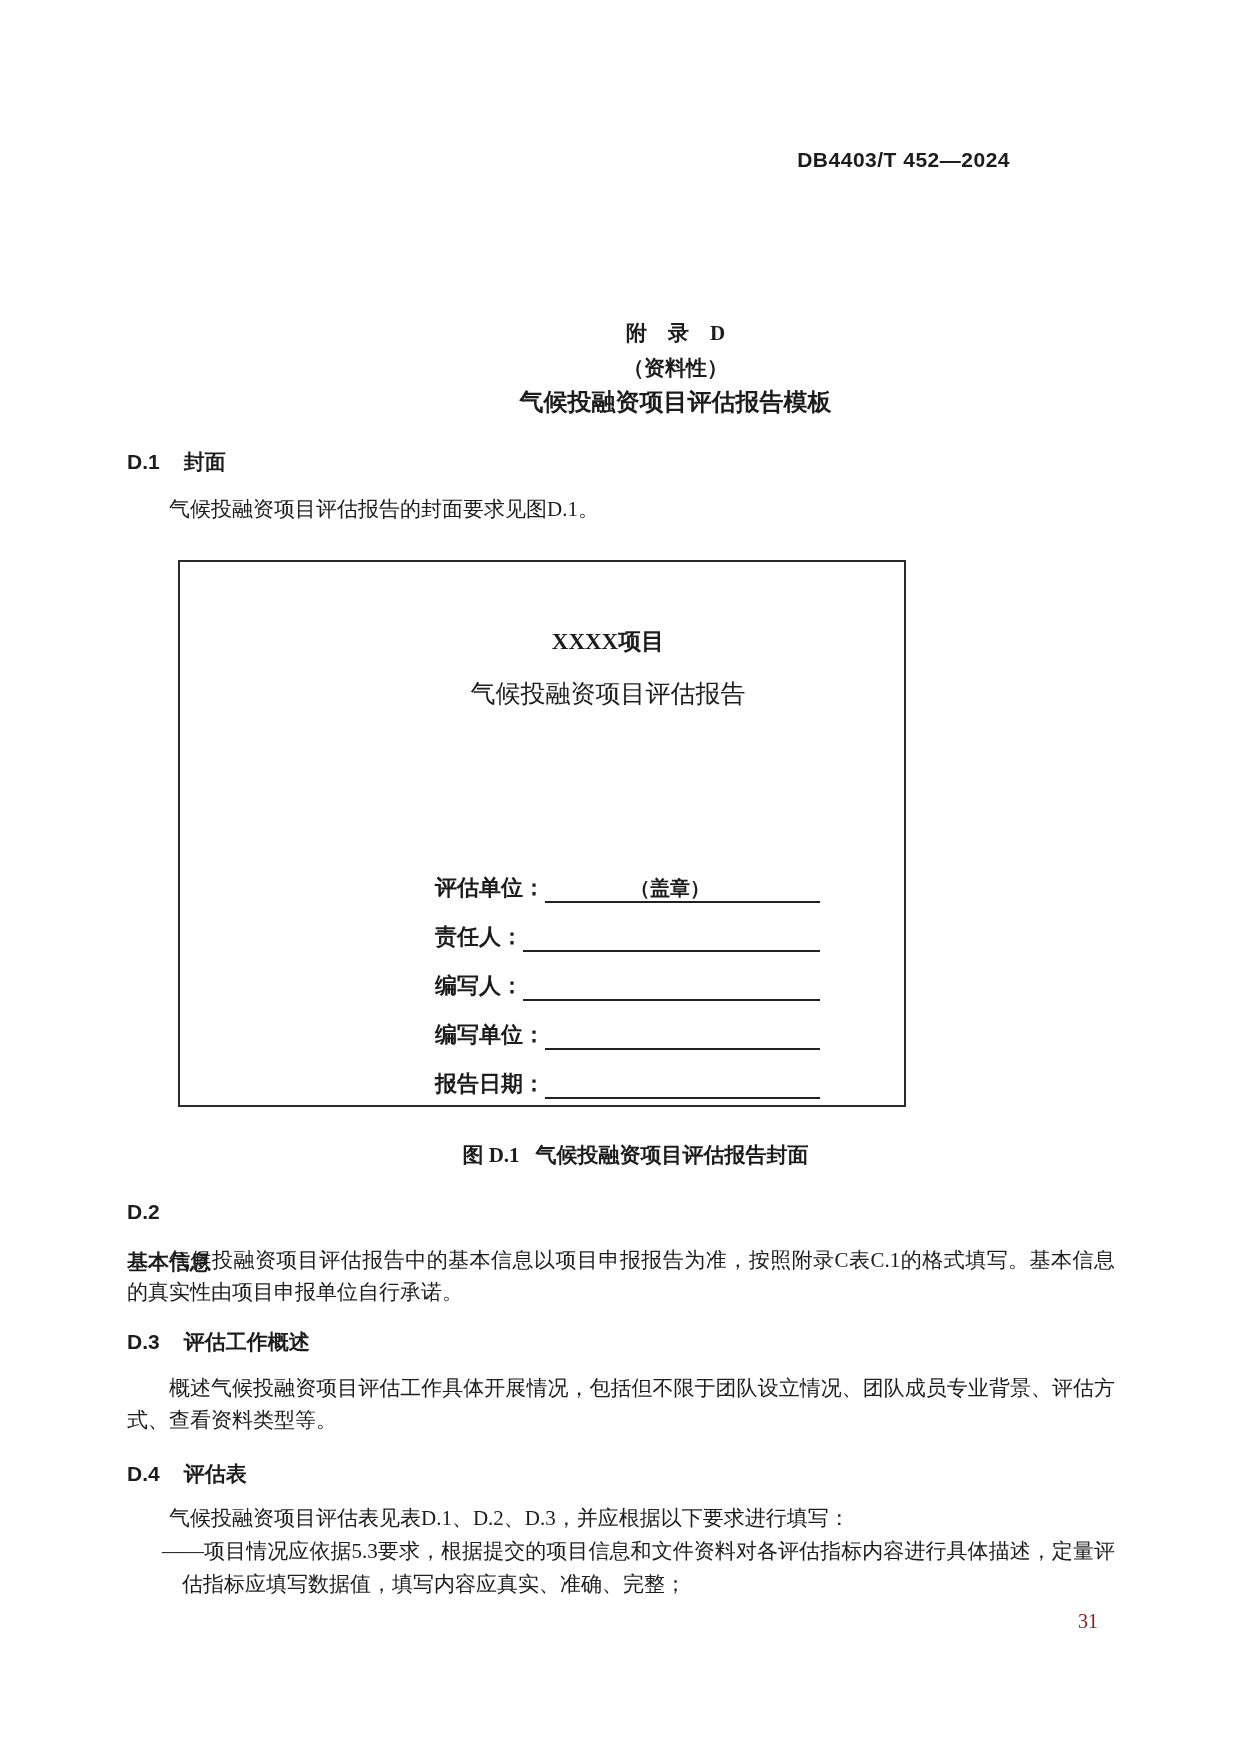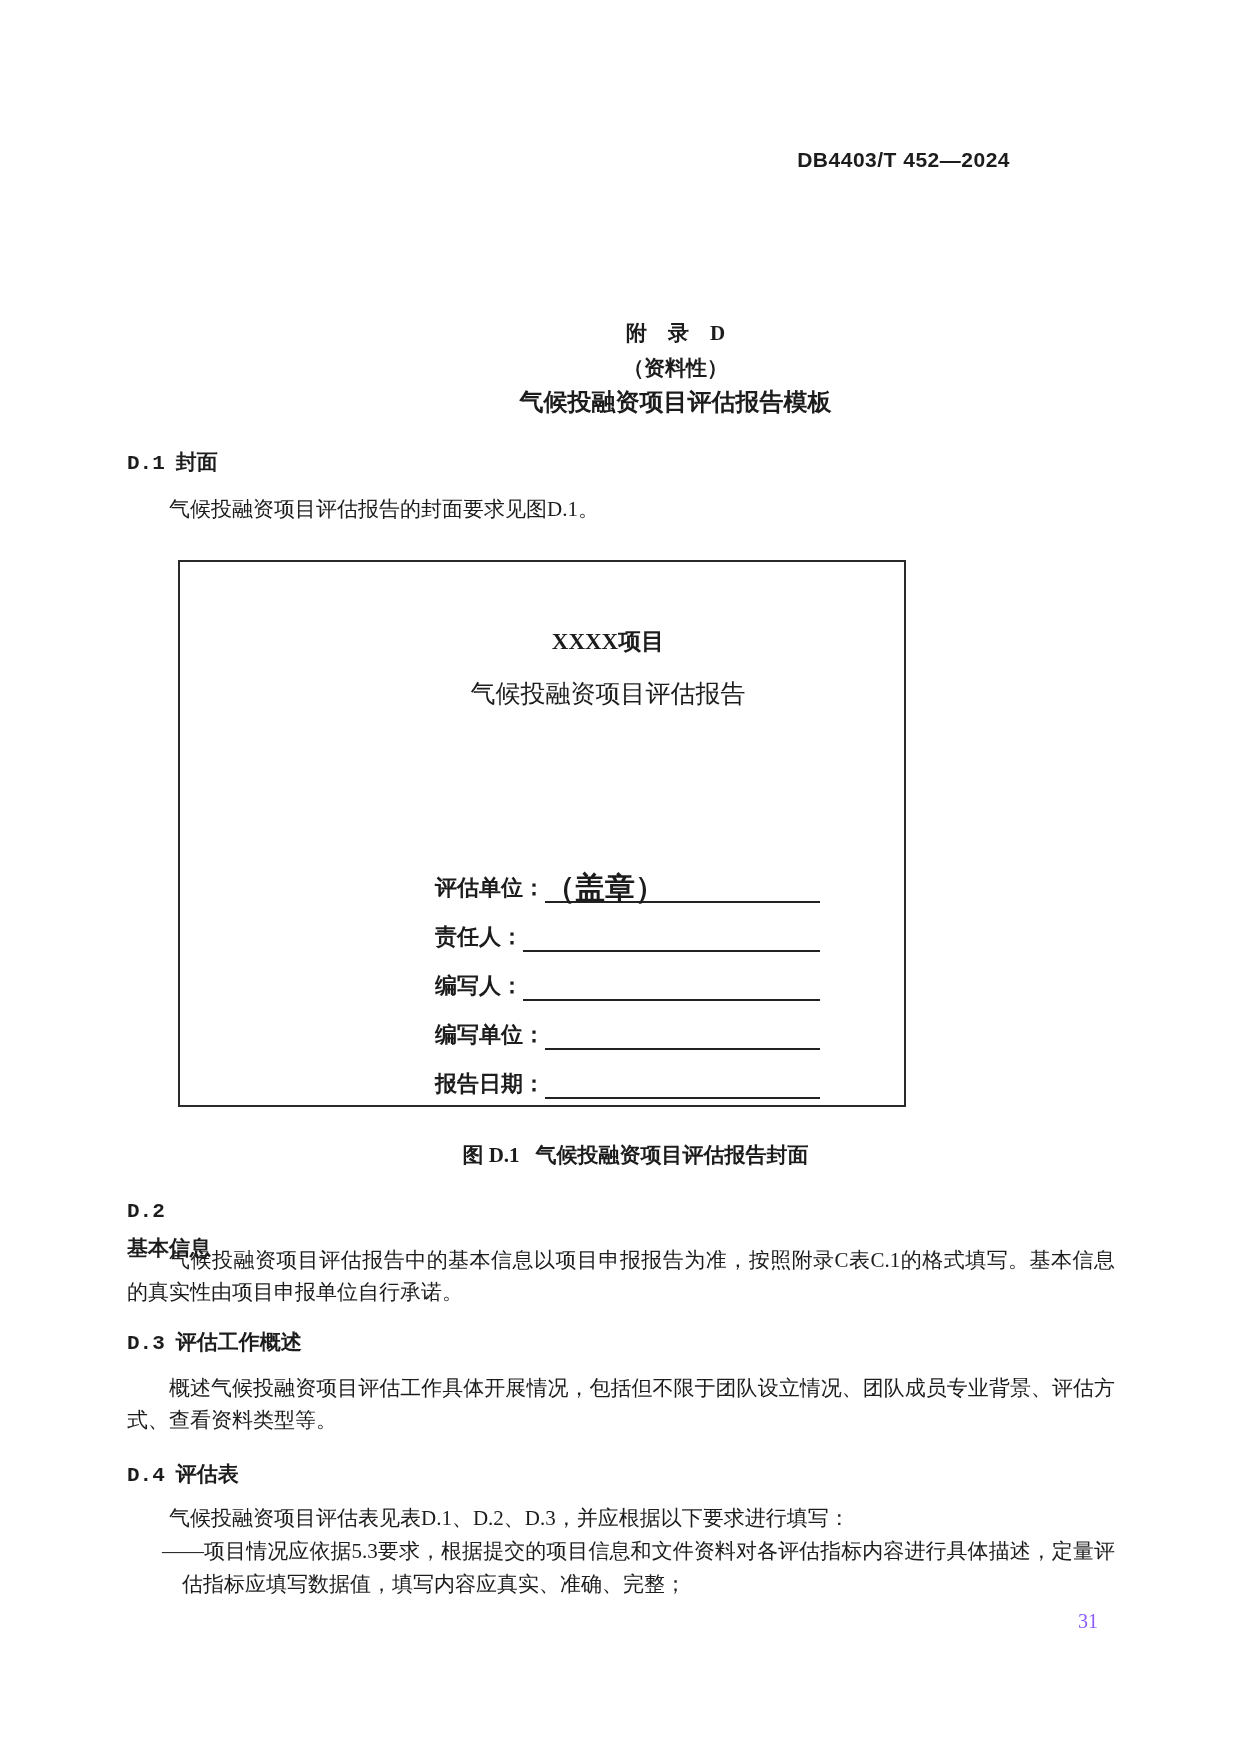--- a/index.html
+++ b/index.html
@@ -19,22 +19,22 @@
   }
 
   
   .title-block{top:316px;left:110px;width:1131px;text-align:center;}
   .title-line1{font-size:21px;font-weight:bold;line-height:35px;}
   .title-line2{font-size:21px;font-weight:bold;line-height:34px;}
   .title-line3{font-size:24px;font-weight:bold;line-height:35px;}
 
   
   .sec-heading{
-    left:127px;display:flex;align-items:baseline;gap:11px;
-    font-family:Liberation Mono, monospace;
+    left:127px;display:flex;align-items:baseline;gap:24px;
+    font-family:Liberation Sans, sans-serif;
     font-size:21px;font-weight:bold;
   }
   
   .para{
     left:127px;width:988px;
     font-size:21px;line-height:32px;text-align:justify;
     text-indent:2em;
   }
 
   
@@ -46,23 +46,23 @@
   .cover-project{font-size:23px;font-weight:bold;line-height:30px;}
   .cover-report{font-size:25px;font-weight:normal;line-height:34px;margin-top:20px;}
 
   .cover-fields{position:absolute;left:255px;top:292px;width:385px;}
   .field-row{display:flex;align-items:flex-end;height:49px;}
   .field-label{
     font-size:22px;font-weight:bold;white-space:nowrap;line-height:30px;
   }
   .field-line{
     flex:1;border-bottom:2px solid #222222;height:32px;
-    display:flex;align-items:flex-end;justify-content:flex-start;
+    display:flex;align-items:flex-end;justify-content:center;
     padding-right:25px;box-sizing:border-box;
-    font-size:30px;font-weight:bold;line-height:26px;
+    font-size:20px;font-weight:bold;line-height:26px;
   }
 
   
   .fig-caption{
     top:1141px;left:30px;width:1211px;text-align:center;
     font-size:21px;font-weight:bold;
     font-family:"Liberation Sans","DejaVu Sans",sans-serif;
   }
   .fig-caption .cap-prefix{margin-right:16px;font-family:Liberation Serif, serif;}
 
@@ -70,21 +70,21 @@
   .dash-item{
     left:127px;width:988px;
     font-size:21px;line-height:33px;text-align:justify;
     padding-left:55px;text-indent:-20px;box-sizing:border-box;
   }
 
   
   .page-number{
     top:1610px;left:1078px;
     font-size:20px;
-    color:#8b5cf6;
+    color:#7f1d1d;
   }
 </style>
 </head>
 <body>
 
 <div class="abs std-number">DB4403/T 452—2024</div>
 
 <div class="abs title-block">
   <div class="title-line1">附　录　D</div>
   <div class="title-line2">（资料性）</div>

